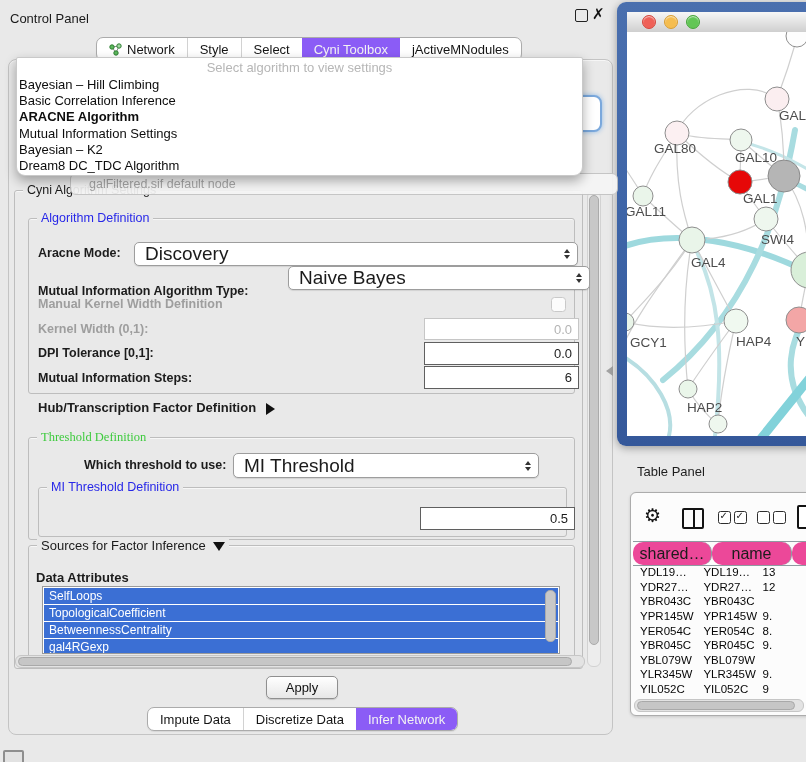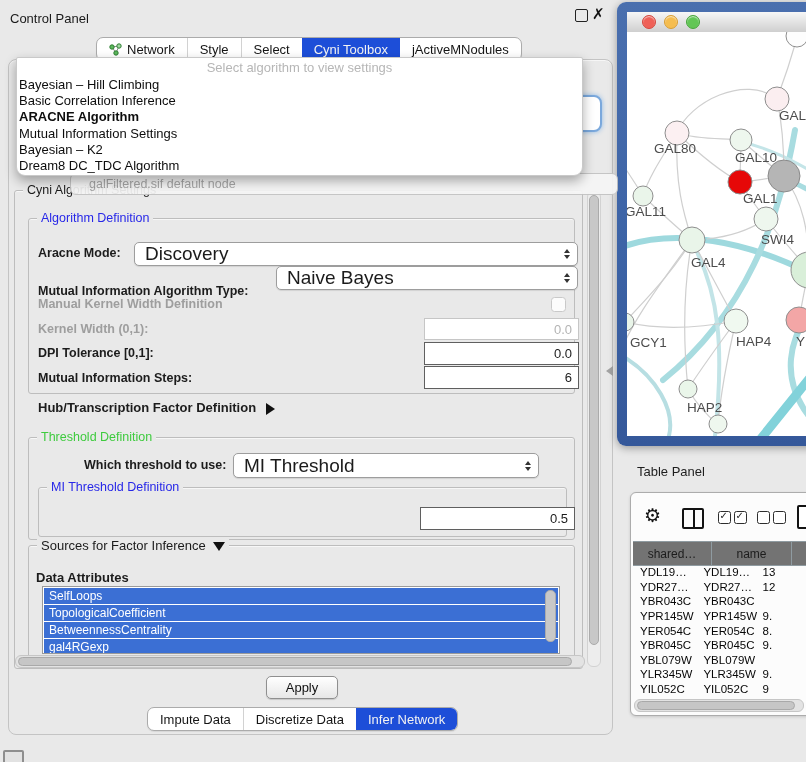--- a/index.html
+++ b/index.html
@@ -10,21 +10,21 @@
 
   
   .cp-title{left:10px;top:11px;font-size:13px;color:#1a1a1a;}
   .float-btn{left:575px;top:9px;width:11px;height:11px;border:1.6px solid #222;border-radius:2px;background:transparent;}
   .close-btn{left:592px;top:5px;font-size:15px;font-weight:bold;color:#111;}
 
   
   .tabbar{display:flex;align-items:stretch;background:#fff;border:1px solid #ababab;border-radius:7px;overflow:hidden;box-shadow:0 1px 1px rgba(0,0,0,.08);}
   .tab{display:flex;align-items:center;padding:0 12px;font-size:13px;color:#151515;white-space:nowrap;border-left:1px solid #d2d2d2;}
   .tab:first-child{border-left:none;}
-  .tab.sel{background:#1d4ed8;color:#f3f3f3;border-left:none;justify-content:flex-end;}
+  .tab.sel{background:#8b5cf6;color:#f3f3f3;border-left:none;justify-content:flex-end;}
   .tab.sel + .tab{border-left:none;}
   .neticon{display:inline-flex;margin-right:5px;}
 
   .panel-outer{left:8px;top:59px;width:603px;height:674px;background:#e9e9e9;border:1.5px solid #c4c4c4;border-radius:8px;box-shadow:inset 0 1px 0 #f6f6f6;}
 
   
   .gbox{border:1px solid #bdbdbd;border-radius:3px;box-shadow:inset 0 1px 0 rgba(255,255,255,.65);}
   .gtitle{position:absolute;top:-8px;left:8px;background:#e9e9e9;padding:0 4px;font-size:12.5px;white-space:nowrap;}
   .t-blue{color:#2727e8;}
   .t-green{color:#3ecb3e;}
@@ -83,21 +83,21 @@
   .tbl-win{left:630px;top:492px;width:200px;height:222px;background:#fcfcfc;border:1px solid #acacac;border-radius:6px;box-shadow:0 1px 3px rgba(0,0,0,.15);}
   .gear{left:644px;top:506px;font-size:19px;color:#111;line-height:19px;}
   .colicon{left:682px;top:508px;width:18px;height:17px;border:2.5px solid #131313;border-radius:2px;display:flex;}
   .colicon div{width:50%;border-right:2.5px solid #131313;}
   .cb{width:11px;height:11px;border:1.7px solid #2d2d2d;border-radius:2.5px;background:#fff;position:relative;}
   .cb.checked::after{content:"✓";position:absolute;left:0.5px;top:-2.5px;font-size:10px;font-weight:bold;color:#222;}
   .cbpair{display:flex;gap:3px;}
   .docicon{left:797px;top:505px;width:16px;height:20px;border:2.3px solid #131313;border-radius:2px;background:#fff;}
 
   .tbl-header{left:633px;top:541px;height:23px;display:flex;border-top:1px solid #8f9ba1;border-bottom:1px solid #8f9ba1;}
-  .th{background:#737373;border-right:1px solid #8f9ba1;display:flex;align-items:center;justify-content:center;font-size:12px;color:#1c1c1c;}
+  .th{background:#ec4899;border-right:1px solid #8f9ba1;display:flex;align-items:center;justify-content:center;font-size:16px;color:#1c1c1c;border-radius:10px;}
   .tbl-rows{left:633px;top:565px;width:173px;height:133px;overflow:hidden;}
   .tr{display:flex;height:14.6px;align-items:center;}
   .td{font-size:11.5px;color:#060606;white-space:nowrap;overflow:hidden;}
 
   .bl-icon{left:3px;top:750px;width:17px;height:12px;border:2px solid #8e8e8e;border-radius:2px;background:#e2e2e2;}
 </style>
 </head>
 <body>
 
 <div id="screen">
@@ -156,21 +156,21 @@
   </div>
   <div class="abs lbl" style="left:38px;top:246px;">Aracne Mode:</div>
   <div class="abs combo" style="left:134px;top:242px;width:432px;height:22px;">
     <span>Discovery</span>
     <span class="spin">
         <i class="up"></i>
         <i class="dn"></i>
       </span>
   </div>
   <div class="abs lbl" style="left:38px;top:284px;">Mutual Information Algorithm Type:</div>
-  <div class="abs combo" style="left:276px;top:266px;width:290px;height:22px;justify-content:flex-end;">
+  <div class="abs combo" style="left:288px;top:266px;width:290px;height:22px;justify-content:flex-end;">
     <span>Naive Bayes</span>
     <span class="spin">
         <i class="up"></i>
         <i class="dn"></i>
       </span>
   </div>
   <div class="abs lbl dis" style="left:38px;top:297px;">Manual Kernel Width Definition</div>
   <div class="abs checkbox" style="left:551px;top:297px;width:13px;height:13px;"></div>
   <div class="abs lbl dis" style="left:38px;top:322px;">Kernel Width (0,1):</div>
   <div class="abs field dis" style="left:424px;top:318px;width:141px;height:20px;">
@@ -182,21 +182,21 @@
   </div>
   <div class="abs lbl" style="left:38px;top:371px;">Mutual Information Steps:</div>
   <div class="abs field" style="left:424px;top:366px;width:141px;height:21px;">
     <span>6</span>
   </div>
 
   <div class="abs lbl" style="left:38px;top:400px;font-size:13px;">
     <span>Hub/Transcription Factor Definition</span><span class="tri-right"></span>
   </div>
 
-  <div class="abs gbox" style="left:28px;top:437px;width:545px;height:101px;">
+  <div class="abs gbox" style="left:28px;top:437px;width:545px;height:101px;font-family:Liberation Serif, serif;">
     <span class="gtitle t-green">Threshold Definition</span>
   </div>
   <div class="abs lbl" style="left:84px;top:458px;">Which threshold to use:</div>
   <div class="abs combo" style="left:233px;top:453px;width:294px;height:23px;">
     <span>MI Threshold</span>
     <span class="spin">
         <i class="up"></i>
         <i class="dn"></i>
       </span>
   </div>

